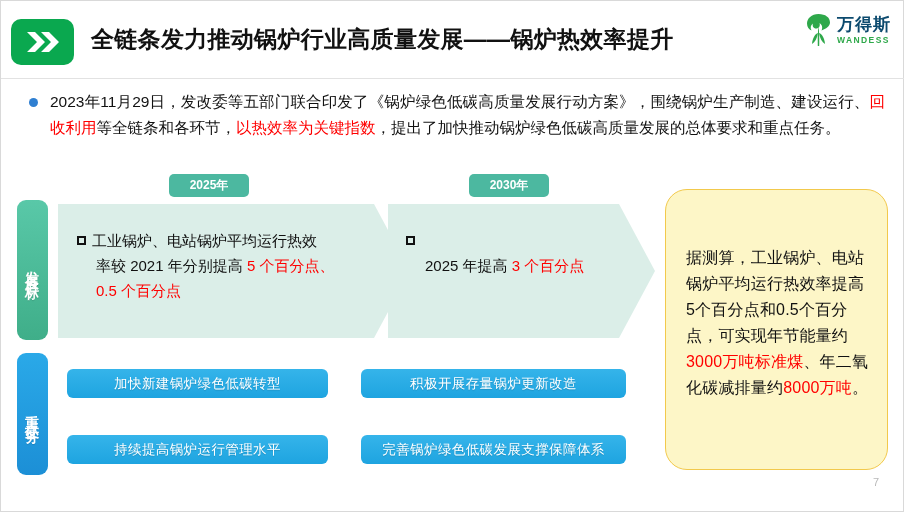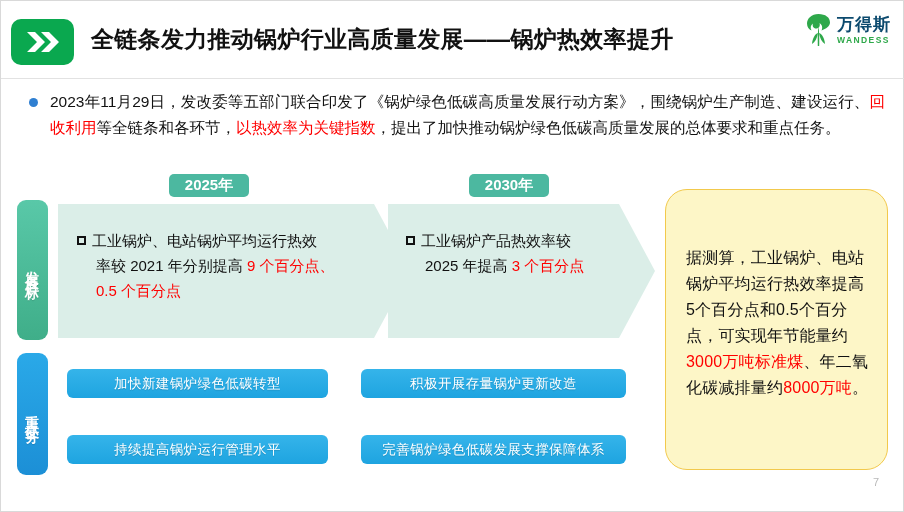--- a/index.html
+++ b/index.html
@@ -75,21 +75,21 @@
   }
   .vtab-blue{
     left:16px;top:352px;height:122px;
     background:linear-gradient(180deg,#2aa9e8 0%,#1c8fd6 100%);
   }
 
   
   .year-badge{
     position:absolute;height:23px;border-radius:5px;
     background:#4cb8a0;color:#fff;
-    font-size:15px;font-weight:bold;
+    font-size:12px;font-weight:bold;
     display:flex;align-items:center;justify-content:center;
     padding:0 12px;box-sizing:border-box;
   }
   .year-1{left:168px;top:173px;width:80px;}
   .year-2{left:468px;top:173px;width:80px;}
 
   
   .chev-band{
     position:absolute;left:57px;top:203px;width:597px;height:134px;
   }
@@ -195,26 +195,26 @@
 
   <div class="year-badge year-1">2025年</div>
   <div class="year-badge year-2">2030年</div>
 
   <div class="chev-band">
     <div class="chev chev-1"></div>
     <div class="chev chev-2"></div>
 
     <div class="chev-body chev-body-1">
       <span class="sq"></span><span>工业锅炉、电站锅炉平均运行热效</span>
-      <span class="chev-ind"><span>率较 2021 年分别提高 </span><span class="red">9 个百分点、</span></span>
+      <span class="chev-ind"><span>率较 2021 年分别提高 </span><span class="red">5 个百分点、</span></span>
       <span class="chev-ind red">0.5 个百分点</span>
     </div>
 
     <div class="chev-body chev-body-2">
-      <span class="sq"></span><span>工业锅炉产品热效率较</span>
+      <span class="sq"></span>
       <span class="chev-ind"><span>2025 年提高 </span><span class="red">3 个百分点</span></span>
     </div>
   </div>
 
   <div class="task task-1">加快新建锅炉绿色低碳转型</div>
   <div class="task task-2">积极开展存量锅炉更新改造</div>
   <div class="task task-3">持续提高锅炉运行管理水平</div>
   <div class="task task-4">完善锅炉绿色低碳发展支撑保障体系</div>
 
   <div class="callout">

